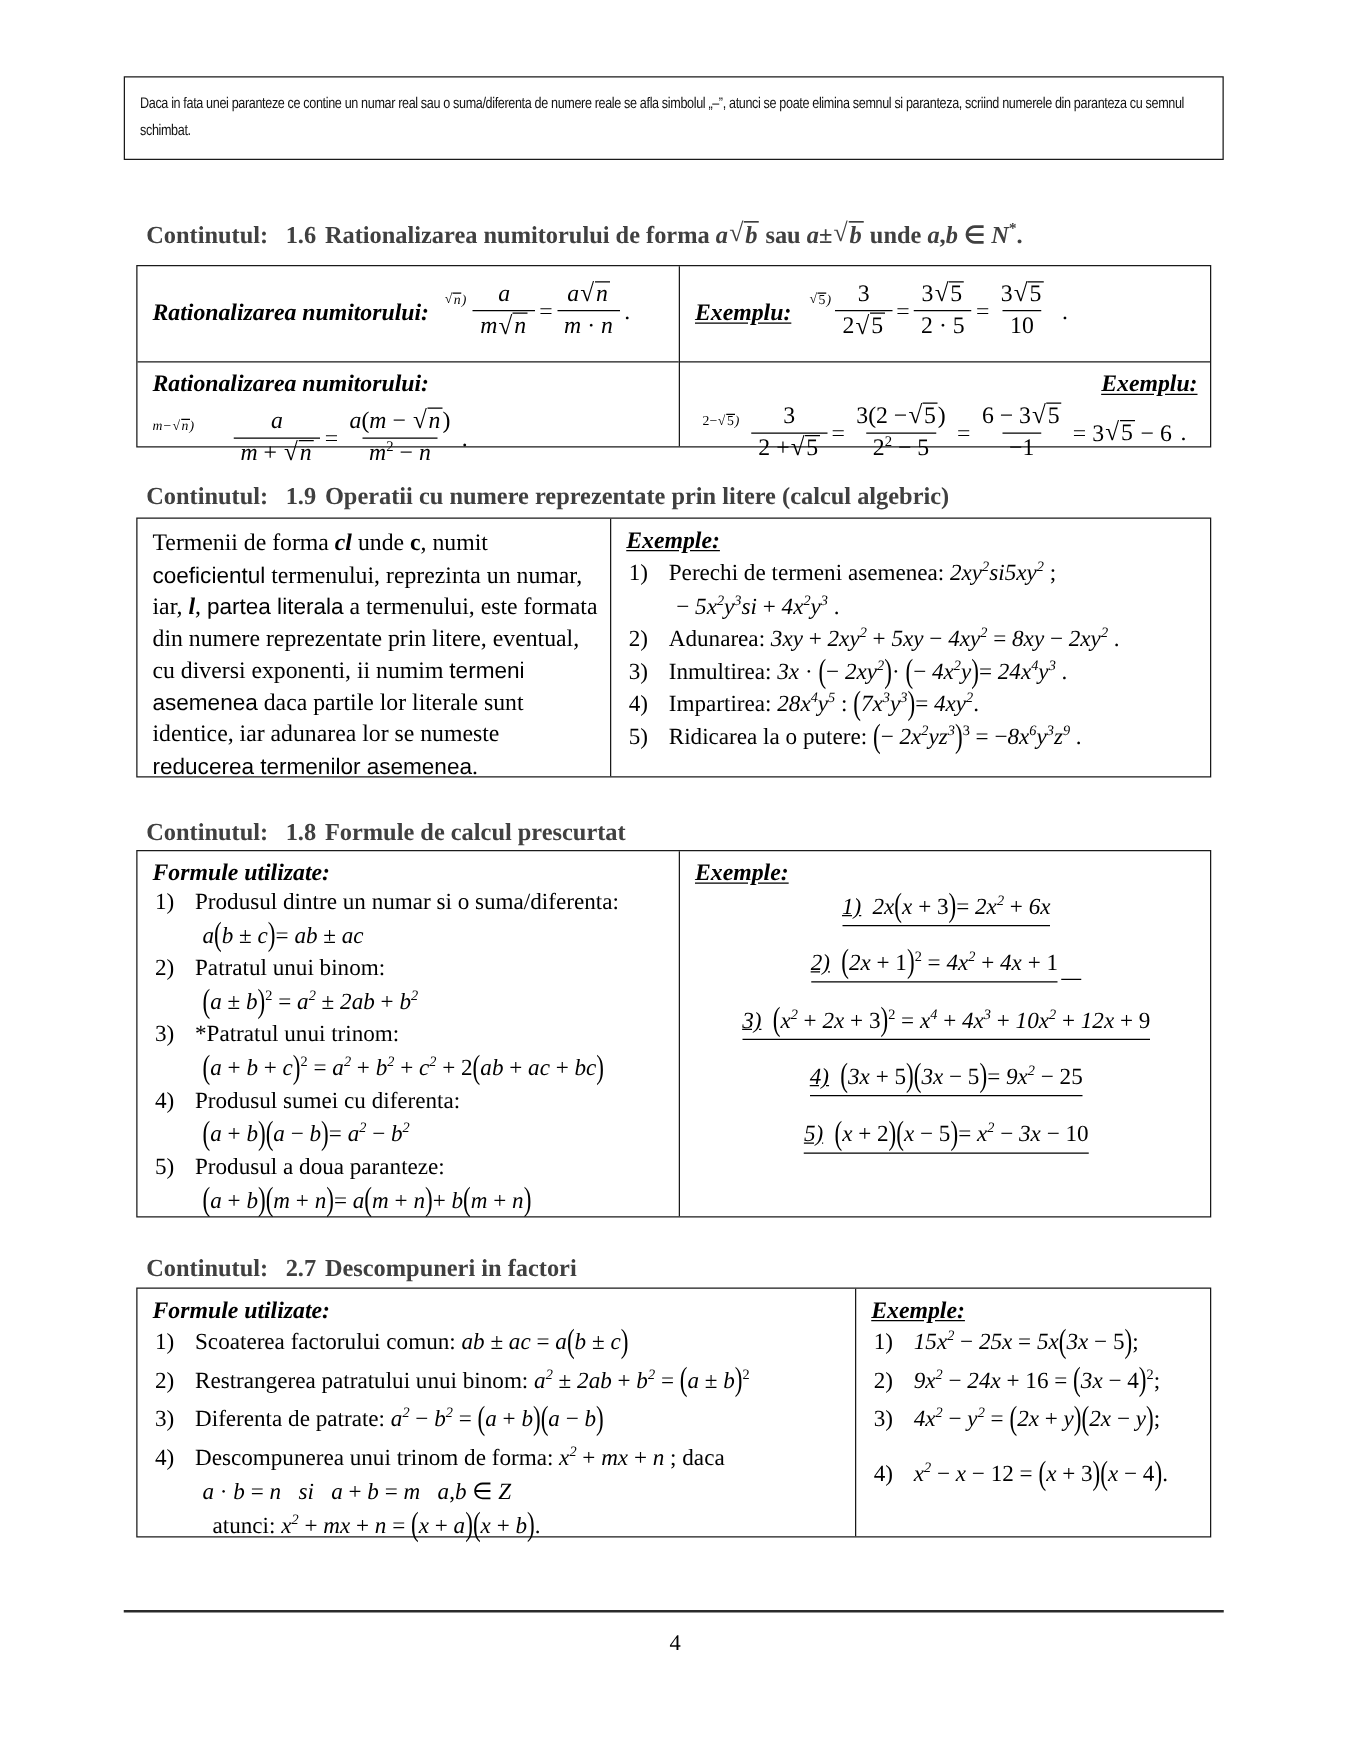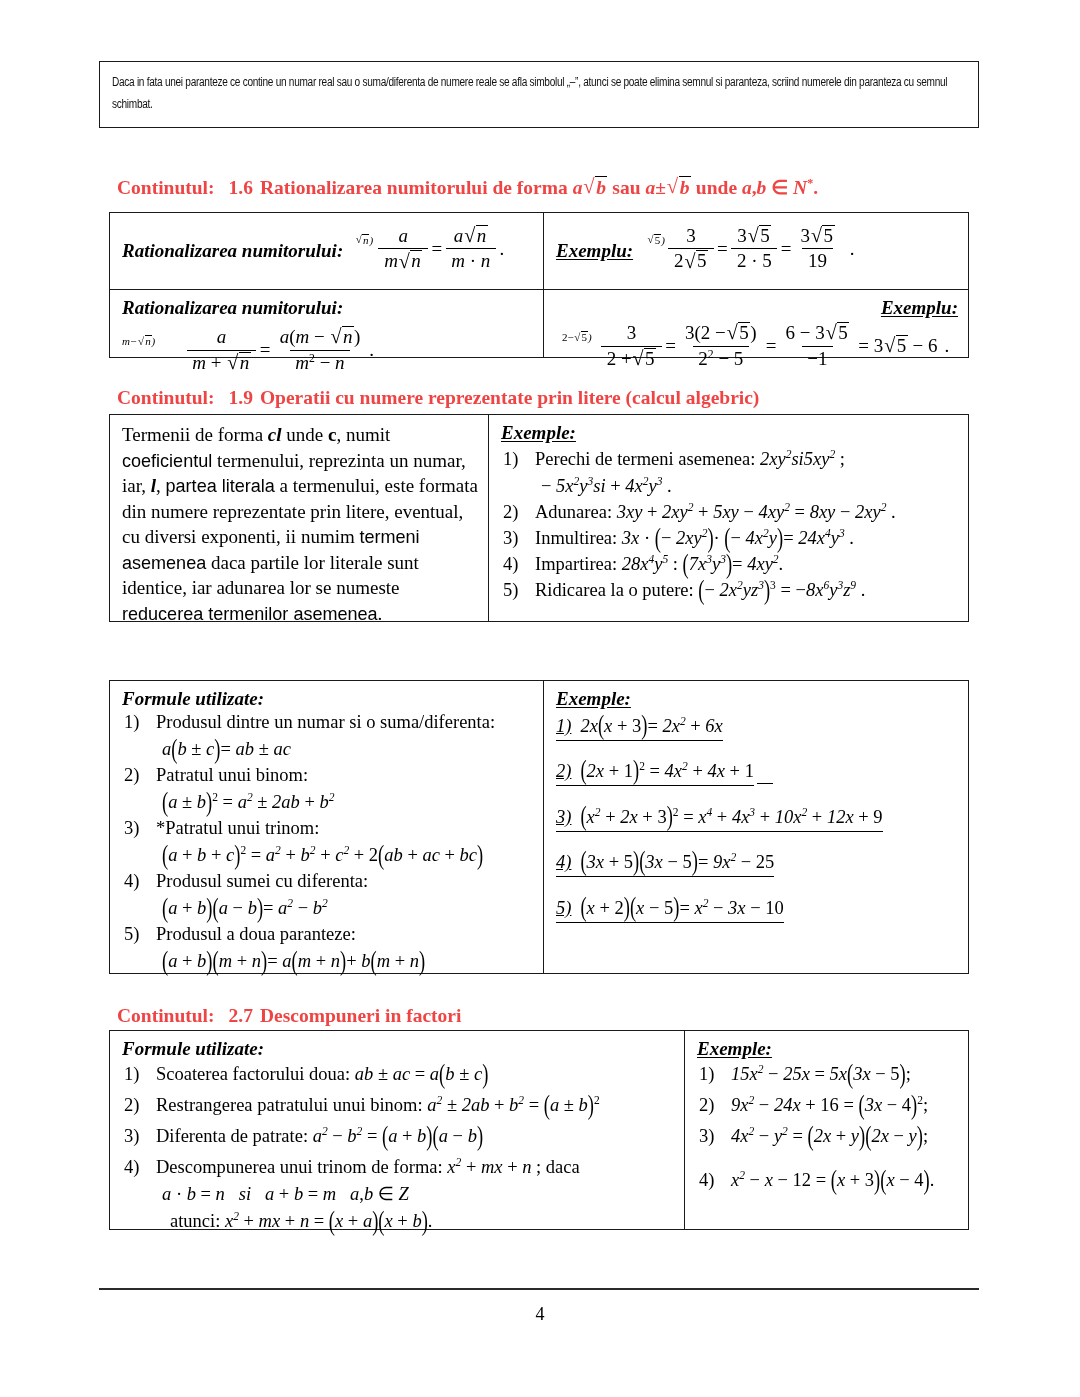--- a/index.html
+++ b/index.html
@@ -43,21 +43,21 @@
     color: #111;
   }
 
   
   .heading {
     position: absolute;
     font-family: "Liberation Serif", serif;
     font-weight: bold;
     font-size: 19.5px;
     white-space: nowrap;
-    color: #ef4444;
+    color: #404040;
   }
   .heading .lead { margin-right: 14px; }
   .heading .num { margin-right: 7px; }
   .m { font-style: italic; font-family: "Liberation Serif", serif; }
   .up { font-style: normal; }
 
   
   .rad {
     display: inline-block;
     position: relative;
@@ -172,20 +172,21 @@
   .eqline { display: block; padding-left: 6px; margin-top: 3px; }
 
   
   .uex {
     position: relative;
     font-size: 18.5px;
     line-height: 1.25;
     margin-bottom: 17px;
     padding-bottom: 5px;
     white-space: nowrap;
+    text-align: center;
   }
   .uex .lbl {
     font-style: italic;
     text-decoration: underline;
     margin-right: 9px;
   }
   .uex .ul { border-bottom: 1.4px solid #000; padding-bottom: 4px; }
 
   
   .prose {
@@ -263,21 +264,21 @@
         <span class="ttl-u">Exemplu:</span>
         <span class="annot" style="margin-left:14px;"><span class="rad"><span class="radbody up">5</span></span>)</span>
         <span style="font-size:19px;"><span class="frac">
               <span class="nume up">3</span>
               <span class="deno"><span class="up">2</span><span class="rad"><span class="radbody up">5</span></span></span>
             </span><span class="up">=</span><span class="frac">
               <span class="nume"><span class="up">3</span><span class="rad"><span class="radbody up">5</span></span></span>
               <span class="deno"><span class="up">2 · 5</span></span>
             </span><span class="up">=</span><span class="frac">
               <span class="nume"><span class="up">3</span><span class="rad"><span class="radbody up">5</span></span></span>
-              <span class="deno up">19</span>
+              <span class="deno up">10</span>
             </span><span class="up" style="margin-left:6px;">.</span></span>
       </div>
       <div class="cellpad" style="height:82px;">
         <div class="ttl-u">Exemplu:</div>
         <div style="font-size:19px; margin-top:5px; display:flex; align-items:center;">
           <span class="annot" style="margin-left:6px;"><span class="up">2−</span><span class="rad"><span class="radbody up">5</span></span>)</span>
           <span style="margin-left:6px;"><span class="frac">
                 <span class="nume up">3</span>
                 <span class="deno"><span class="up">2 +</span><span class="rad"><span class="radbody up">5</span></span></span>
               </span><span class="up">=</span><span class="frac">
@@ -316,20 +317,23 @@
         <li><span class="lbl">4)</span><span>Impartirea:</span>
           <span> <span class="m">28x</span><sup class="e">4</sup><span class="m">y</span><sup class="e">5</sup> : <span class="bigp">(</span><span class="m">7x</span><sup class="e">3</sup><span class="m">y</span><sup class="e">3</sup><span class="bigp">)</span>= <span class="m">4xy</span><sup class="e">2</sup>.</span>
         </li>
         <li><span class="lbl">5)</span><span>Ridicarea la o putere:</span>
           <span> <span class="bigp">(</span>− <span class="m">2x</span><sup class="e">2</sup><span class="m">yz</span><sup class="e">3</sup><span class="bigp">)</span><sup class="en">3</sup> = −<span class="m">8x</span><sup class="e">6</sup><span class="m">y</span><sup class="e">3</sup><span class="m">z</span><sup class="e">9</sup> .</span>
         </li>
       </ol>
     </div>
   </div>
 
+  <div class="heading" style="left:117px; top:640px;">
+    <span class="lead">Continutul:</span><span class="num">1.8</span><span>Formule de calcul prescurtat</span>
+  </div>
 
   <div class="tbl" style="left:109px; top:664px; width:860px; height:294px;">
     <div class="col right-div cellpad" style="width:434px;">
       <div class="ttl">Formule utilizate:</div>
       <ol class="nl">
         <li><span class="lbl">1)</span><span>Produsul dintre un numar si o suma/diferenta:</span>
           <span class="eqline"><span class="m">a</span><span class="bigp">(</span><span class="m">b</span> ± <span class="m">c</span><span class="bigp">)</span>= <span class="m">ab</span> ± <span class="m">ac</span></span></li>
         <li><span class="lbl">2)</span><span>Patratul unui binom:</span>
           <span class="eqline"><span class="bigp">(</span><span class="m">a</span> ± <span class="m">b</span><span class="bigp">)</span><sup class="en">2</sup> = <span class="m">a</span><sup class="e">2</sup> ± <span class="m">2ab</span> + <span class="m">b</span><sup class="e">2</sup></span></li>
         <li><span class="lbl">3)</span><span>*Patratul unui trinom:</span>
@@ -353,21 +357,21 @@
   </div>
 
   <div class="heading" style="left:117px; top:989px;">
     <span class="lead">Continutul:</span><span class="num">2.7</span><span>Descompuneri in factori</span>
   </div>
 
   <div class="tbl" style="left:109px; top:1014px; width:860px; height:200px;">
     <div class="col right-div cellpad" style="width:575px;">
       <div class="ttl">Formule utilizate:</div>
       <ol class="nl" style="margin-top:2px;">
-        <li style="margin-bottom:7px;"><span class="lbl">1)</span><span>Scoaterea factorului doua:</span>
+        <li style="margin-bottom:7px;"><span class="lbl">1)</span><span>Scoaterea factorului comun:</span>
           <span> <span class="m">ab</span> ± <span class="m">ac</span> = <span class="m">a</span><span class="bigp">(</span><span class="m">b</span> ± <span class="m">c</span><span class="bigp">)</span></span></li>
         <li style="margin-bottom:7px;"><span class="lbl">2)</span><span>Restrangerea patratului unui binom:</span>
           <span> <span class="m">a</span><sup class="e">2</sup> ± <span class="m">2ab</span> + <span class="m">b</span><sup class="e">2</sup> = <span class="bigp">(</span><span class="m">a</span> ± <span class="m">b</span><span class="bigp">)</span><sup class="en">2</sup></span></li>
         <li style="margin-bottom:7px;"><span class="lbl">3)</span><span>Diferenta de patrate:</span>
           <span> <span class="m">a</span><sup class="e">2</sup> − <span class="m">b</span><sup class="e">2</sup> = <span class="bigp">(</span><span class="m">a</span> + <span class="m">b</span><span class="bigp">)(</span><span class="m">a</span> − <span class="m">b</span><span class="bigp">)</span></span></li>
         <li><span class="lbl">4)</span><span>Descompunerea unui trinom de forma:</span>
           <span> <span class="m">x</span><sup class="e">2</sup> + <span class="m">mx</span> + <span class="m">n</span> ; daca</span>
           <span class="eqline"><span class="m">a</span> · <span class="m">b</span> = <span class="m">n</span> &nbsp; <span class="m">si</span> &nbsp; <span class="m">a</span> + <span class="m">b</span> = <span class="m">m</span> &nbsp; <span class="m">a</span>,<span class="m">b</span> ∈ <span class="m">Z</span></span>
           <span class="eqline" style="padding-left:14px;">atunci: <span class="m">x</span><sup class="e">2</sup> + <span class="m">mx</span> + <span class="m">n</span> = <span class="bigp">(</span><span class="m">x</span> + <span class="m">a</span><span class="bigp">)(</span><span class="m">x</span> + <span class="m">b</span><span class="bigp">)</span>.</span></li>
       </ol>

